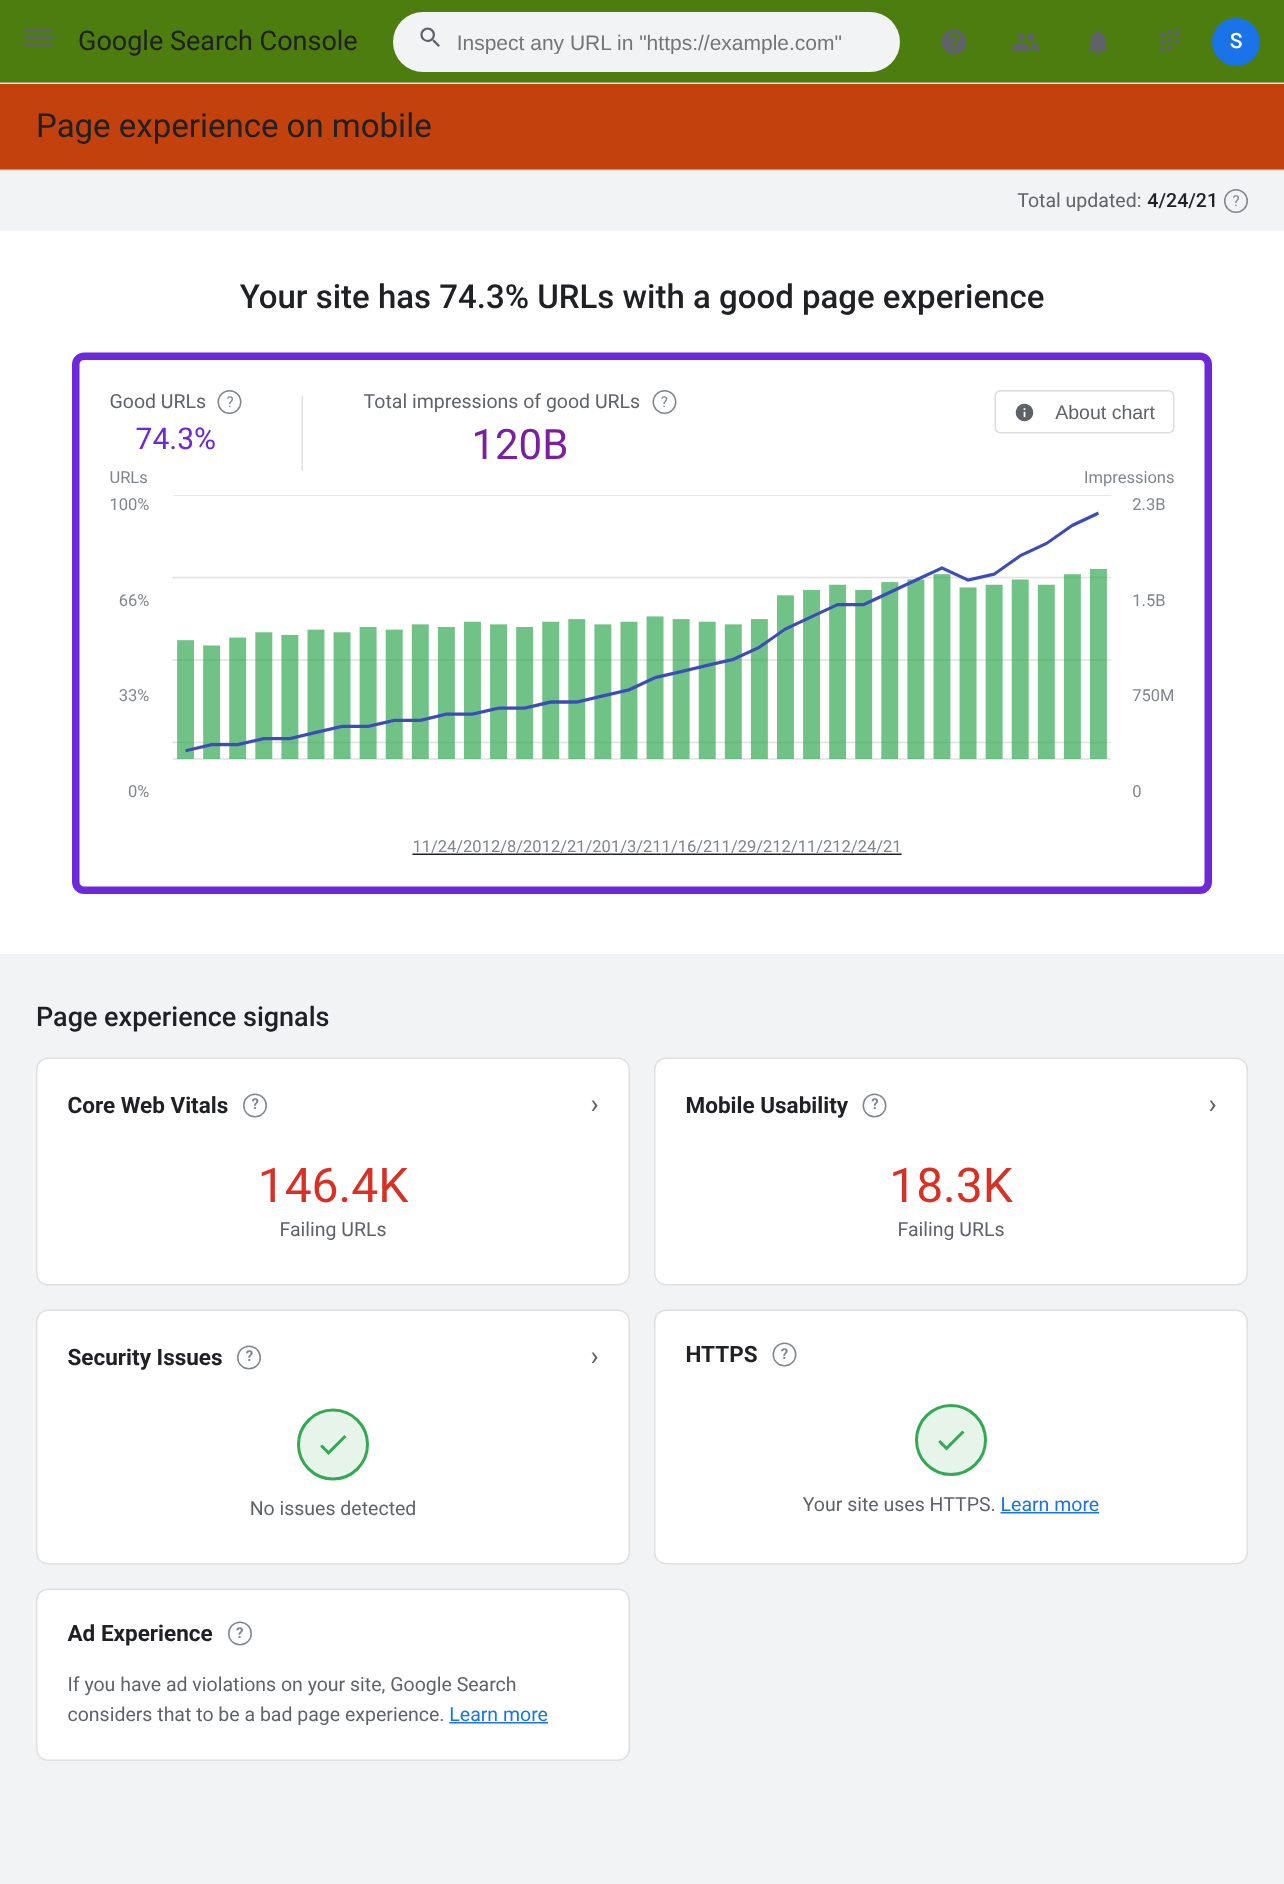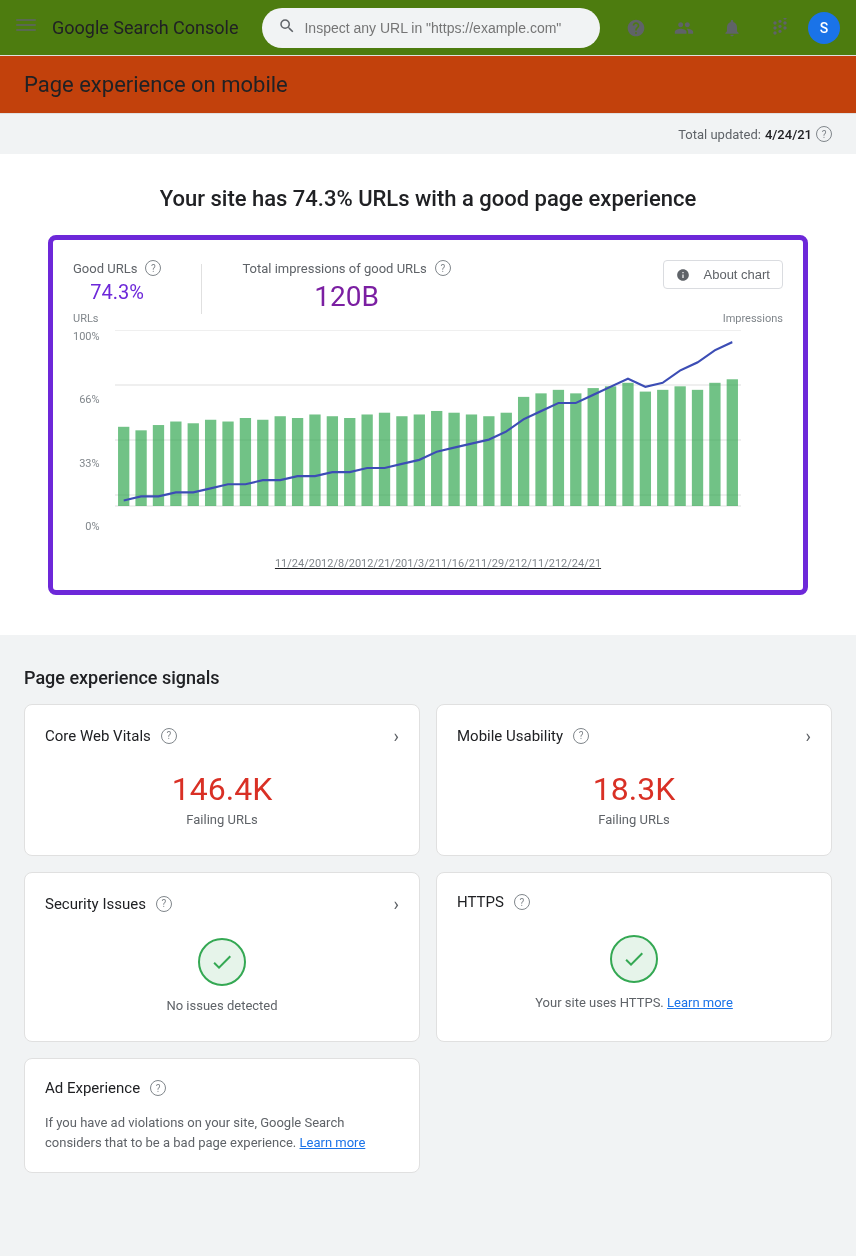--- a/index.html
+++ b/index.html
@@ -49,21 +49,21 @@
     .x-label { font-size: 11px; color: #80868b; }
 
     
     .section-container { background: #f1f3f4; padding: 0 24px 16px; }
     .section-title { font-size: 18px; font-weight: 500; color: #202124; padding: 24px 0 16px; }
 
     
     .signals-grid { display: grid; grid-template-columns: 1fr 1fr; gap: 16px; }
     .signal-card { background: #fff; border: 1px solid #e0e0e0; border-radius: 8px; padding: 20px; }
     .signal-card-header { display: flex; align-items: center; justify-content: space-between; margin-bottom: 16px; }
-    .signal-card-title { font-size: 15px; font-weight: 400; color: #202124; display: flex; align-items: center; gap: 6px; justify-content: center; }
+    .signal-card-title { font-size: 15px; font-weight: 700; color: #202124; display: flex; align-items: center; gap: 6px; justify-content: center; }
     .chevron-icon { color: #5f6368; font-size: 18px; cursor: pointer; }
     .signal-card-value-red { font-size: 32px; color: #d93025; font-weight: 400; text-align: center; }
     .signal-card-sublabel { font-size: 13px; color: #5f6368; text-align: center; margin-top: 4px; }
     .signal-card-body { display: flex; flex-direction: column; align-items: center; padding: 8px 0; }
     .check-circle { width: 48px; height: 48px; border-radius: 50%; border: 2px solid #34a853; display: flex; align-items: center; justify-content: center; color: #34a853; font-size: 24px; margin-bottom: 12px; background: #e6f4ea; }
     .signal-card-ok-text { font-size: 13px; color: #5f6368; }
     .learn-more-link { color: #1a73e8; text-decoration: underline; cursor: pointer; }
 
     
     .ad-experience-desc { font-size: 13px; color: #5f6368; line-height: 1.5; margin-top: 8px; }
@@ -164,20 +164,26 @@
           <span>100%</span>
           <span>66%</span>
           <span>33%</span>
           <span>0%</span>
         </div>
         
         <div style="position:absolute;left:0;top:-18px;font-size:11px;color:#80868b;">URLs</div>
         
         <div style="position:absolute;right:0;top:-18px;font-size:11px;color:#80868b;">Impressions</div>
         
+        <div style="position:absolute;right:0;top:0;bottom:20px;display:flex;flex-direction:column;justify-content:space-between;align-items:flex-start;padding-left:4px;font-size:11px;color:#80868b;">
+          <span>2.3B</span>
+          <span>1.5B</span>
+          <span>750M</span>
+          <span>0</span>
+        </div>
 
         <svg id="main-chart" width="100%" height="220" viewBox="0 0 730 200" preserveAspectRatio="none">
 
           <line x1="0" y1="0" x2="730" y2="0" stroke="#e0e0e0" stroke-width="1"></line>
           <line x1="0" y1="50" x2="730" y2="50" stroke="#e0e0e0" stroke-width="1"></line>
           <line x1="0" y1="100" x2="730" y2="100" stroke="#e0e0e0" stroke-width="1"></line>
           <line x1="0" y1="150" x2="730" y2="150" stroke="#e0e0e0" stroke-width="1"></line>
           <line x1="0" y1="160" x2="730" y2="160" stroke="#e0e0e0" stroke-width="1"></line>
 
         <rect x="3.548611111111111" y="88" width="13.180555555555557" height="72" fill="#34a853" opacity="0.7"></rect>

